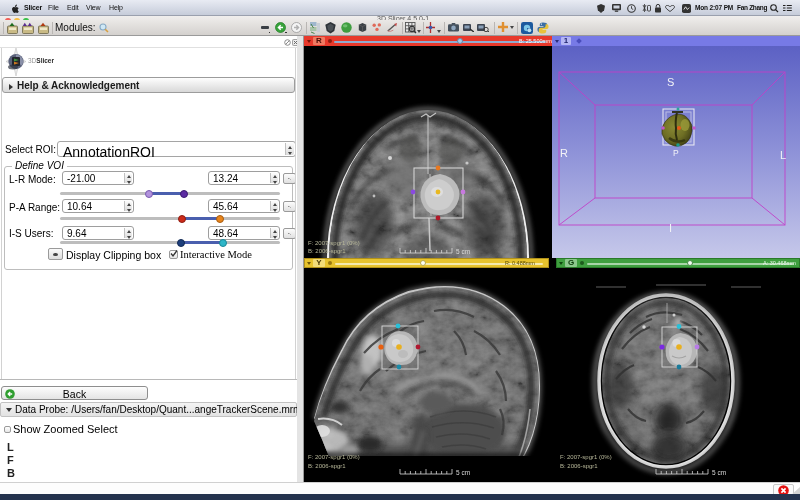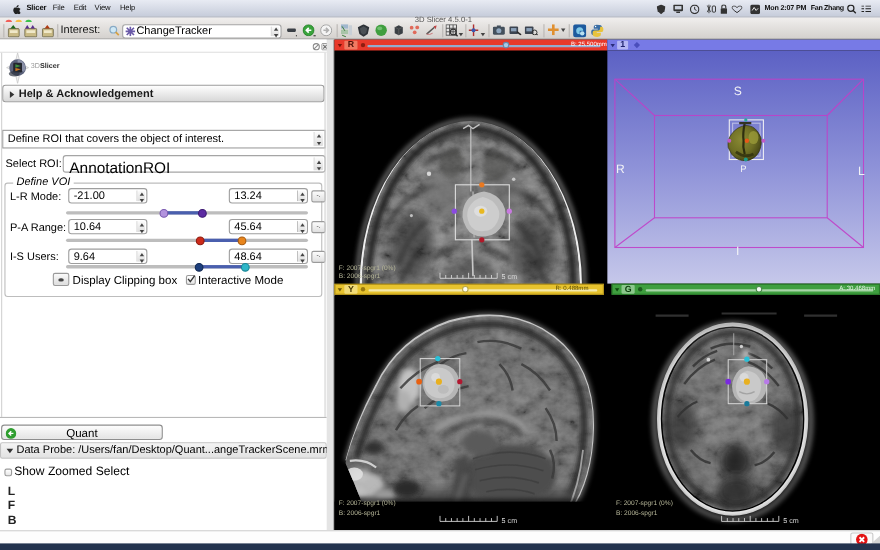--- a/index.html
+++ b/index.html
@@ -101,35 +101,25 @@
         <rect x="2" y="5.5" width="8" height="2.5" fill="#efe8c8"></rect>
         <path d="M0.8 4 L2.8 0.8 L4.8 4" fill="#5b2d8e"></path>
         <path d="M5.8 4 L7.8 0.8 L9.8 4" fill="#5b2d8e"></path>
       </svg>
   <svg class="abs" style="left:38px;top:2px" width="11" height="12">
         <rect x="0.5" y="4" width="10" height="7.5" rx="1" fill="#c9ba85" stroke="#6b6547" stroke-width="0.8"></rect>
         <rect x="2" y="5.5" width="7" height="2.5" fill="#efe8c8"></rect>
         <path d="M2.5 4 L5 0.8 L7.5 4" fill="#b03a10"></path>
       </svg>
   <div class="sep" style="left:52px;"></div>
-  <div class="abs" style="left:55px;top:2px;font-size:10px;color:#111;">Interest:</div>
+  <div class="abs" style="left:55px;top:2px;font-size:10px;color:#111;">Modules:</div>
   <svg class="abs" style="left:99px;top:3px" width="10" height="10">
         <circle cx="4" cy="4" r="3" fill="#cfe8f5" stroke="#88aac5" stroke-width="1.1"></circle>
         <path d="M6.2 6.2 L9 9" stroke="#d8a040" stroke-width="1.6"></path>
       </svg>
-  <div class="combo" style="left:111px;top:1.5px;width:145px;height:13px;">
-    <svg class="abs" style="left:2px;top:1.5px" width="9" height="9">
-          <path d="M4.5 0 V9 M0 4.5 H9 M1.2 1.2 L7.8 7.8 M7.8 1.2 L1.2 7.8" stroke="#6a5aa8" stroke-width="1.5"></path>
-        </svg>
-    <div class="abs" style="left:12px;top:0.5px;font-size:10px;color:#000;">ChangeTracker</div>
-    <div class="spinner">
-          <div class="upar" style="top:1.5px"></div>
-          <div class="dnar" style="top:7px"></div>
-        </div>
-  </div>
   <div class="abs" style="left:261px;top:5.5px;width:8px;height:3px;background:#3a3f45;border-radius:1px;"></div>
   <div class="abs" style="left:268.5px;top:11.5px;width:1.6px;height:1.6px;background:#333;"></div>
   <svg class="abs" style="left:275px;top:1.5px" width="11" height="11">
         <circle cx="5.5" cy="5.5" r="5" fill="#39a33c" stroke="#1d7a20" stroke-width="0.7"></circle>
         <path d="M8 5.5 H3.8 M5.7 3.3 L3.5 5.5 L5.7 7.7" stroke="#fff" stroke-width="1.5" fill="none"></path>
       </svg>
   <div class="abs" style="left:285px;top:11.5px;width:1.6px;height:1.6px;background:#333;"></div>
   <svg class="abs" style="left:290.5px;top:1.5px" width="11" height="11">
         <circle cx="5.5" cy="5.5" r="5" fill="#f4f4f4" stroke="#9a9a9a" stroke-width="0.8"></circle>
         <path d="M3 5.5 H7.2 M5.3 3.3 L7.5 5.5 L5.3 7.7" stroke="#b0b0b0" stroke-width="1.5" fill="none"></path>
@@ -228,27 +218,20 @@
         <path d="M11 0 L13.5 10 L21 13.5 L13.5 17 L11 28 L8.5 17 L1 13.5 L8.5 10 Z" fill="#f0f0f0" stroke="#c0c0c0" stroke-width="0.6"></path>
         <circle cx="11" cy="13.5" r="7.6" fill="#5a617a"></circle>
         <path d="M11 6.4 a7.1 7.1 0 0 1 5.8 11 L11 13.5 Z" fill="#8a90a8"></path>
         <rect x="7" y="9" width="8" height="9" rx="1" fill="#23262e"></rect>
         <path d="M9 10.5 l5 1.5 -5 1.5z" fill="#3f8e3f"></path>
         <path d="M9 13.8 l5 1.2 -5 1.8z" fill="#cc7722"></path>
         <ellipse cx="8" cy="19" rx="5" ry="2.5" fill="#2e3340" opacity="0.7"></ellipse>
       </svg>
   <div class="abs" style="left:28px;top:21px;font-size:6.5px;color:#9a9a9a;">3D<span style="color:#2a2a2a;font-weight:bold;">Slicer</span></div>
   <div class="cbar" style="top:41px;"><span class="tri-r"></span>Help &amp; Acknowledgement</div>
-  <div class="abs" style="left:2px;top:82px;width:294px;height:17px;background:#fff;border:1px solid #9e9e9e;">
-    <div class="abs" style="left:4px;top:2px;font-size:10px;color:#000;">Define ROI that covers the object of interest.</div>
-    <div class="spinner" style="width:9px;">
-          <div class="upar" style="top:2px;left:2px"></div>
-          <div class="dnar" style="top:9px;left:2px"></div>
-        </div>
-  </div>
   <div class="lbl" style="left:5px;top:108px;">Select ROI:</div>
   <div class="combo" style="left:57px;top:105px;width:239px;height:16px;">
     <div class="abs" style="left:5px;top:2px;font-size:14px;">AnnotationROI</div>
     <div class="spinner" style="width:9px;">
           <div class="upar" style="top:3px;left:2px"></div>
           <div class="dnar" style="top:9px;left:2px"></div>
         </div>
   </div>
   <div class="abs" style="left:4px;top:130px;width:289px;height:104px;border:1px solid #bdbdbd;border-radius:3px;"></div>
   <div class="abs" style="left:12px;top:124px;font-size:10px;color:#000;background:#fff;padding:0 3px;font-style:italic;">Define VOI</div>
@@ -303,32 +286,32 @@
 
   <div class="abs" style="left:48px;top:212px;width:15px;height:12px;border:1px solid #9a9a9a;border-radius:2px;background:linear-gradient(#fafafa,#ddd);">
     <div class="abs" style="left:3.5px;top:3.5px;width:5px;height:3.5px;border-radius:50%;background:#444;"></div>
   </div>
   <div class="abs" style="left:66px;top:213px;font-size:10.5px;color:#000;">Display Clipping box</div>
   <div class="chk" style="left:169px;top:214px;">
         <svg width="9" height="9" style="position:absolute;left:-1px;top:-2px">
           <path d="M2 4.5 L4 7 L8 1.5" stroke="#333" stroke-width="1.3" fill="none"></path>
         </svg>
       </div>
-  <div class="abs" style="left:180px;top:213px;font-size:10.5px;color:#000;">Interactive Mode</div>
+  <div class="abs" style="left:180px;top:213px;font-size:10.5px;color:#000;font-family:Liberation Serif, serif;">Interactive Mode</div>
 
   <div class="abs" style="left:1px;top:12px;width:1px;height:331px;background:#d2d2d2;"></div>
   <div class="abs" style="left:295px;top:12px;width:1px;height:331px;background:#d2d2d2;"></div>
   <div class="abs" style="left:0;top:343px;width:297px;height:1px;background:#b8b8b8;"></div>
 
   <div class="abs" style="left:1px;top:350px;width:147px;height:14px;border:1px solid #8e8e8e;border-radius:3px;background:linear-gradient(#fdfdfd,#e4e4e4);">
     <svg class="abs" style="left:3px;top:1.5px" width="10" height="10">
           <circle cx="5" cy="5" r="4.8" fill="#2f9e2f"></circle>
           <path d="M7.2 5 H3.6 M5.2 3 L3.2 5 L5.2 7" stroke="#fff" stroke-width="1.3" fill="none"></path>
         </svg>
-    <div class="abs" style="left:0;top:0.5px;width:100%;text-align:center;font-size:10.5px;color:#000;">Quant</div>
+    <div class="abs" style="left:0;top:0.5px;width:100%;text-align:center;font-size:10.5px;color:#000;">Back</div>
   </div>
   <div class="abs" style="left:0px;top:366px;width:297px;height:15px;background:linear-gradient(#f4f4f4,#e2e2e2);border:1px solid #c2c2c2;border-radius:2px;">
     <div class="abs" style="left:5px;top:5px;width:0;height:0;border-left:3px solid transparent;border-right:3px solid transparent;border-top:4px solid #333;"></div>
     <div class="abs" style="left:14px;top:1px;font-size:10px;color:#000;white-space:nowrap;">Data Probe: /Users/fan/Desktop/Quant...angeTrackerScene.mrml</div>
   </div>
   <div class="chk" style="left:4px;top:390px;width:7px;height:7px;"></div>
   <div class="abs" style="left:13px;top:387px;font-size:11px;color:#000;">Show Zoomed Select</div>
   <div class="abs" style="left:7px;top:405px;font-size:11px;font-weight:bold;color:#222;">L</div>
   <div class="abs" style="left:7px;top:418px;font-size:11px;font-weight:bold;color:#222;">F</div>
   <div class="abs" style="left:7px;top:431px;font-size:11px;font-weight:bold;color:#222;">B</div>

